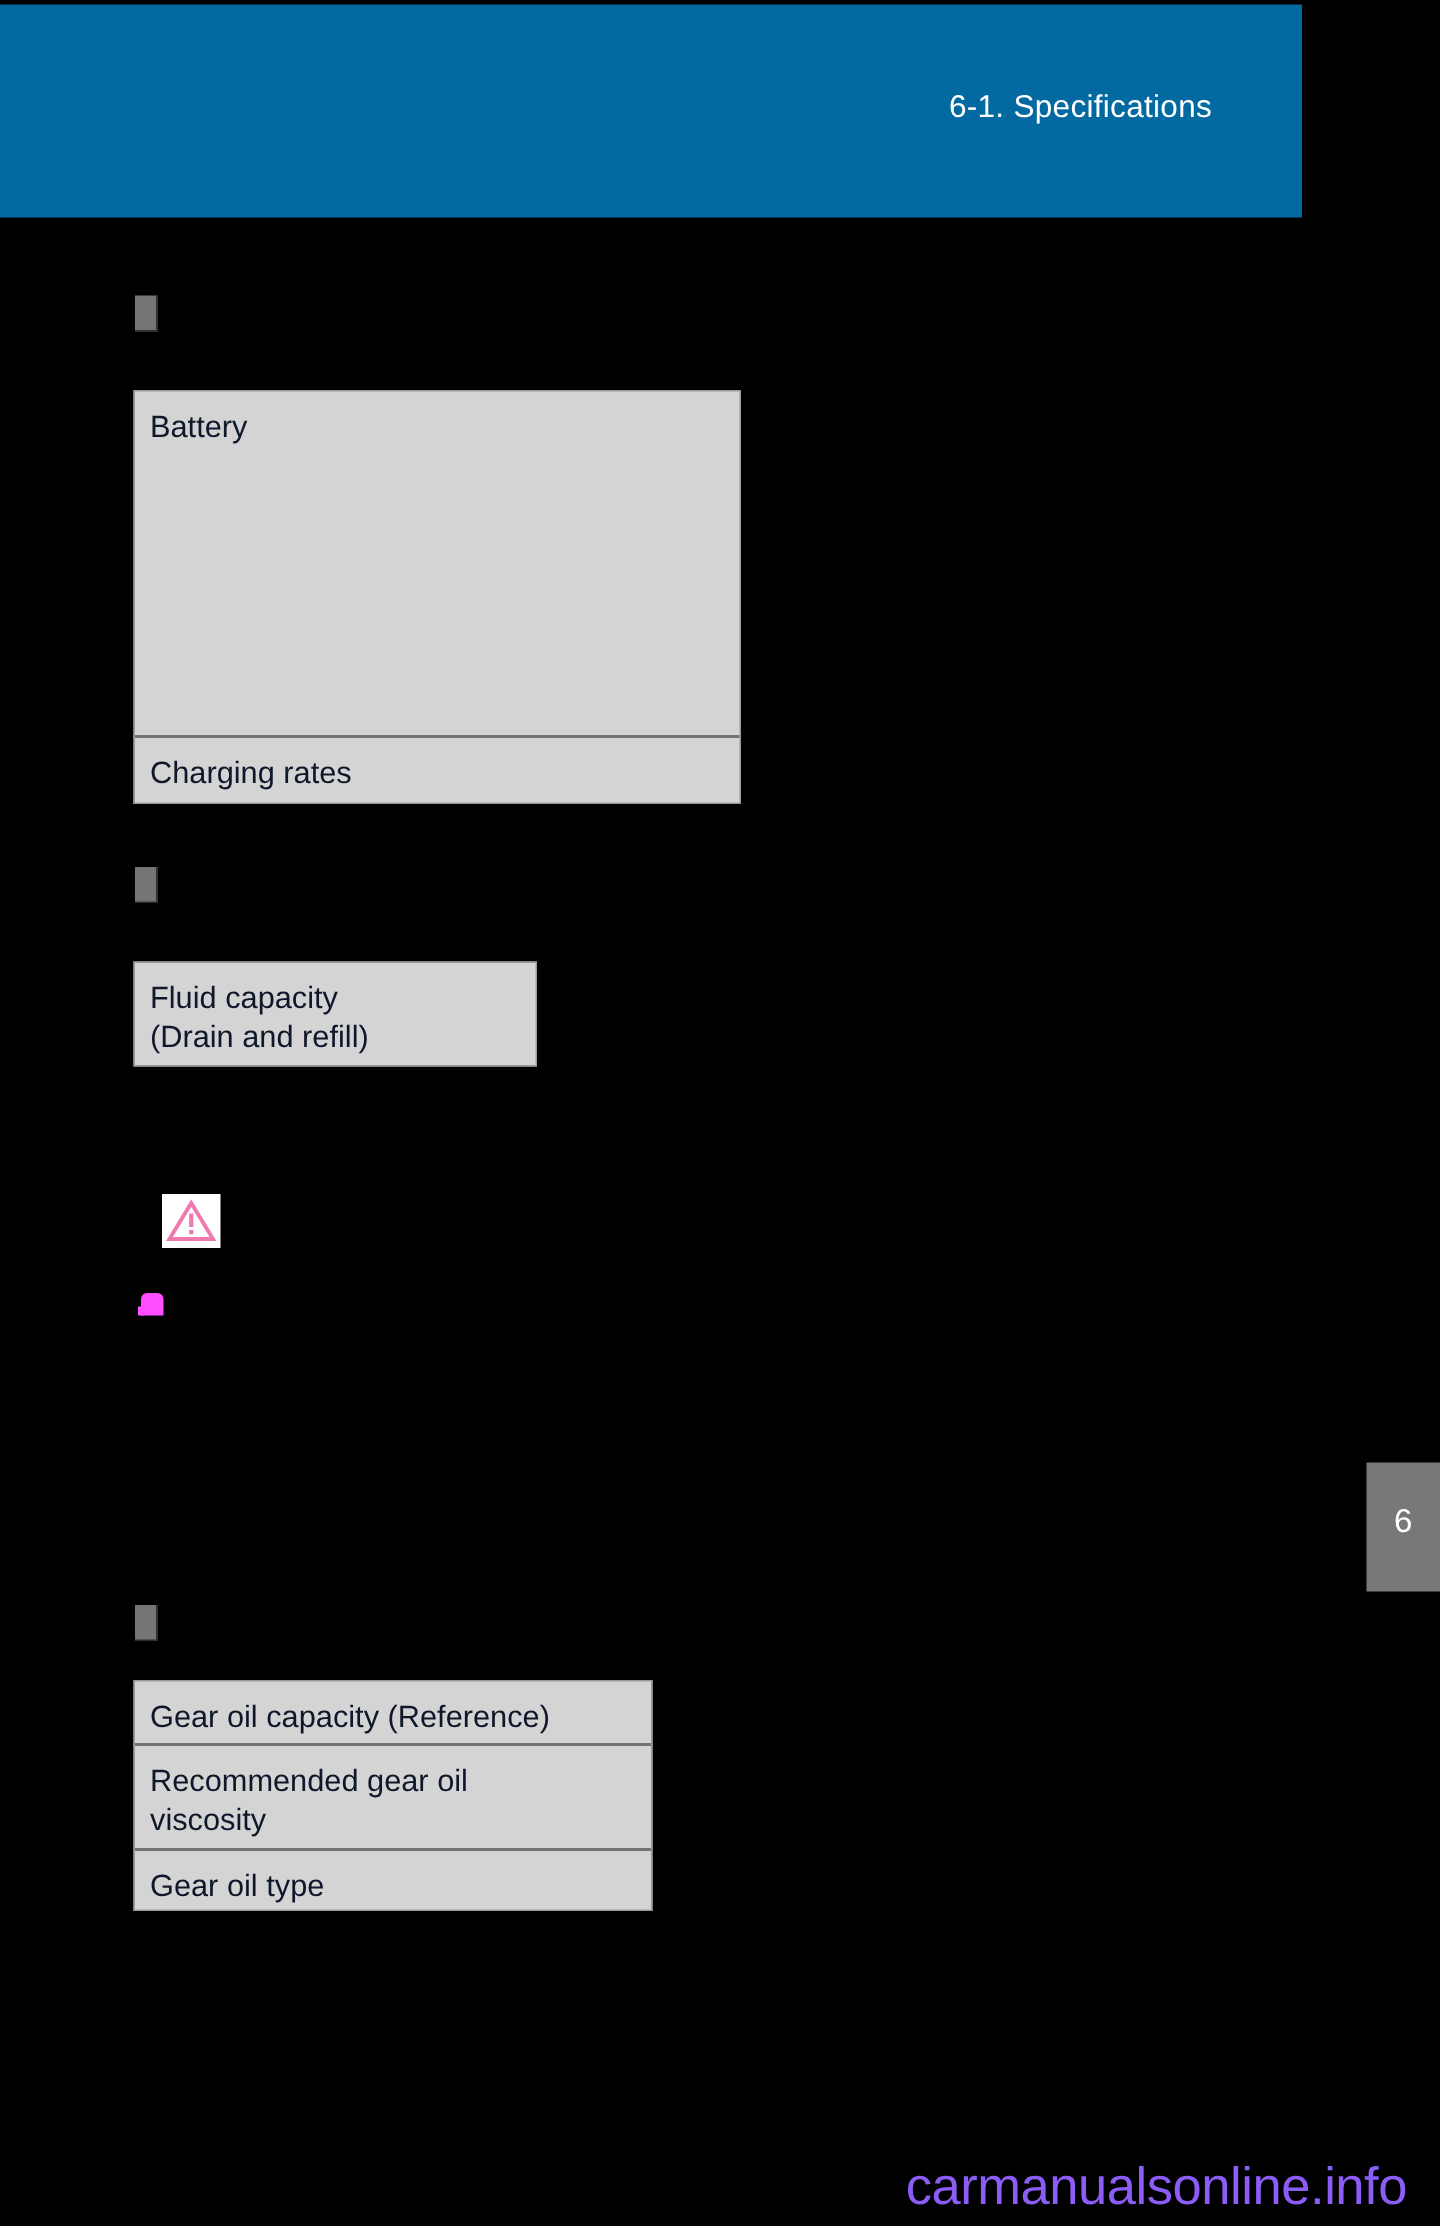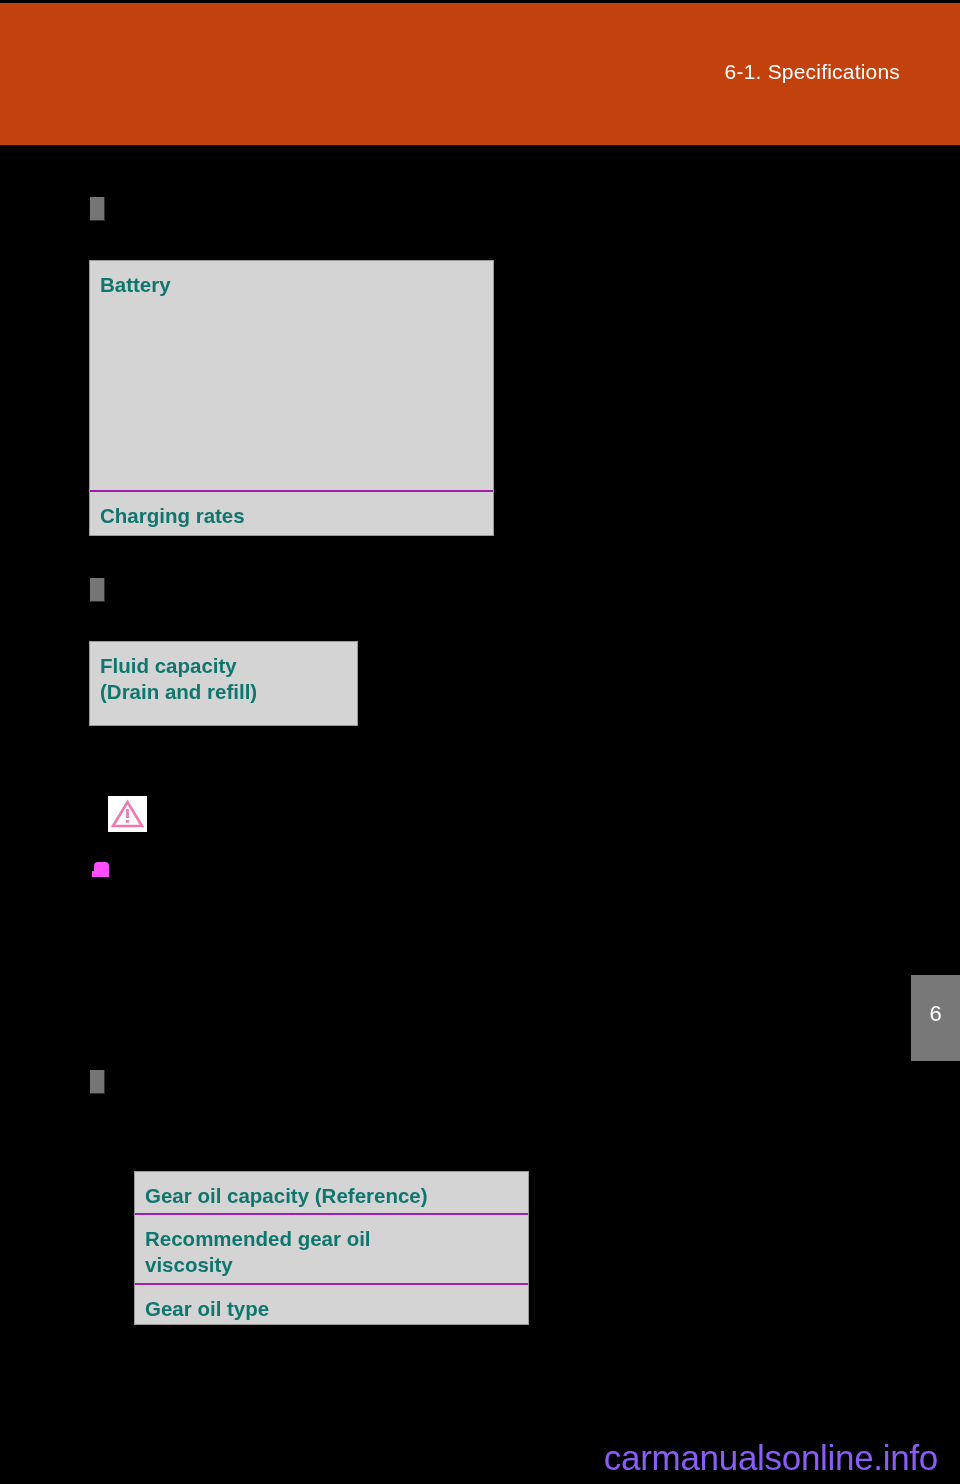--- a/index.html
+++ b/index.html
@@ -14,23 +14,23 @@
     overflow: hidden;
     font-family: "Liberation Sans", sans-serif;
     -webkit-font-smoothing: antialiased;
   }
 
   
   #page-header {
     position: absolute;
     left: 0;
     top: 3px;
-    width: 960px;
+    width: 868px;
     height: 142px;
-    background: #c2410c;
+    background: #0369a1;
   }
   #page-header-title {
     position: absolute;
     right: 60px;
     top: 57px;
     color: #ffffff;
     font-size: 21px;
     letter-spacing: 0.2px;
     white-space: nowrap;
   }
@@ -48,42 +48,41 @@
   
   .spec-table {
     position: absolute;
     background: #d4d4d4;
     border: 1px solid #9a9a9a;
     box-sizing: border-box;
   }
   .spec-row {
     box-sizing: border-box;
     padding: 11px 0 0 10px;
-    color: #0f766e;
+    color: #0f172a;
     font-size: 20.5px;
     line-height: 26px;
-    font-weight: bold;
   }
   .spec-row + .spec-row {
-    border-top: 2px solid #a21caf;
+    border-top: 2px solid #737373;
   }
   .spec-row .line { display: block; white-space: pre; }
 
   
   #table-battery { left: 89px; top: 260px; width: 405px; }
   #row-battery { height: 229px; }
   #row-charging-rates { height: 45px; }
 
   
   #table-transmission { left: 89px; top: 641px; width: 269px; }
-  #row-fluid-capacity { height: 83px; }
+  #row-fluid-capacity { height: 68px; }
   #row-fluid-type { height: 41px; }
 
   
-  #table-differential { left: 89px; top: 1171px; width: 395px; margin-left: 45px; }
+  #table-differential { left: 89px; top: 1120px; width: 346px; }
   #row-gear-oil-capacity { height: 41px; }
   #row-gear-oil-type { height: 41px; }
   #row-gear-oil-viscosity { height: 70px; }
 
   
   #warning-icon-box {
     position: absolute;
     left: 108px;
     top: 796px;
     width: 39px;

